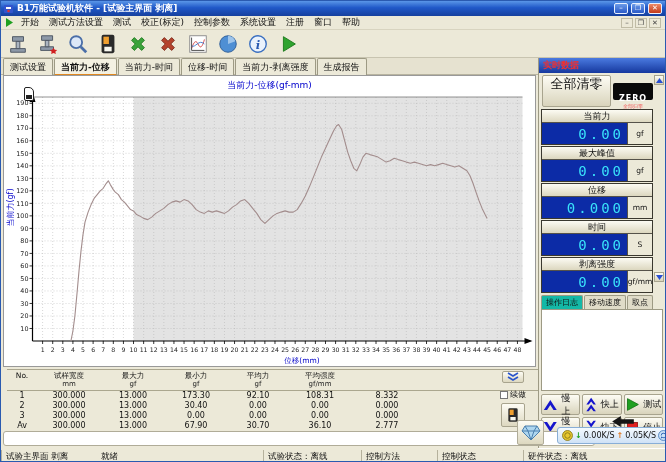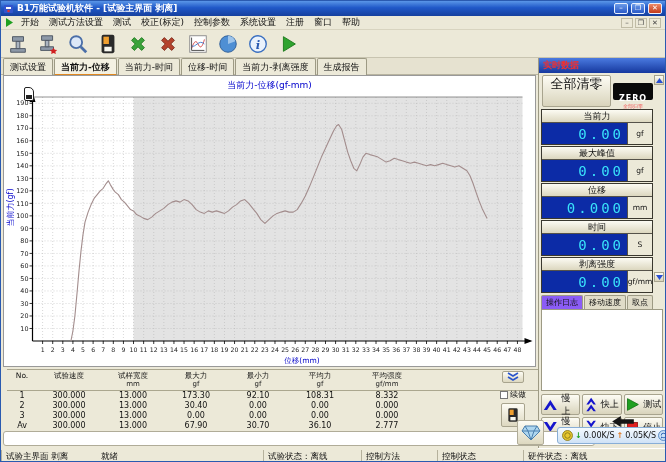--- a/index.html
+++ b/index.html
@@ -57,21 +57,21 @@
 .rgroup{border:1px solid #3a382f;margin-bottom:1px;background:#ece9d8}
 .rlabel{height:13px;text-align:center;font-size:9px;line-height:13px;background:linear-gradient(#fcfbf3,#dcd7bf);border-bottom:1px solid #55524a}
 .rrow{display:flex;height:21px}
 .rval{flex:1;background:#0c2ba6;color:#39e2fa;font-family:"DejaVu Sans Mono",monospace;font-size:14px;letter-spacing:3px;text-align:right;padding:3px 3px 0 0;overflow:hidden}
 .runit{width:25px;border-left:1px solid #55524a;font-size:7.5px;display:flex;align-items:center;justify-content:center}
 .sarr{position:absolute;right:1px;width:10px;height:10px;border:1px solid #a8a48e;background:linear-gradient(#fdfcf4,#d9d4bc);display:flex;align-items:center;justify-content:center}
 #sarr-up{top:17px}
 #sarr-down{top:214px}
 #logtabs{display:flex;padding-left:2px;margin-top:1px;gap:1px}
 .ltab{font-size:8px;padding:1px 4px;border:1px solid #9d9a84;border-bottom:none;background:#e0dcc8;border-radius:2px 2px 0 0;white-space:nowrap}
-.ltab.active{background:#8b5cf6}
+.ltab.active{background:#14b8a6}
 #logarea{height:82px;background:#fff;border:1px solid #9d9a84;margin:0 2px}
 #ctrls{display:grid;grid-template-columns:1fr 1fr 1fr;gap:2px;padding:3px 2px}
 .cbtn{height:21px;display:flex;align-items:center;justify-content:center;gap:3px;font-size:9px;border:1px solid #a8a48e;border-radius:2px;background:linear-gradient(#fdfcf4,#d9d4bc)}
 .cbtn svg{height:15px}
 
 #statusbar{height:15px;display:flex;border-top:1px solid #fff;background:#ece9d8;align-items:center}
 .seg{font-size:8.5px;padding:0 4px;height:13px;line-height:13px;border-left:1px solid #b5b19c;white-space:nowrap;overflow:hidden}
 .seg0{flex:1;border-left:none}
 .seg1{width:96px}.seg2{width:98px}.seg3{width:76px}.seg4{width:86px}.seg5{width:142px}
 
@@ -407,24 +407,20 @@
           </svg>
       </div>
 
       <div id="tablep">
         <div id="thead">
             <div class="th">
               <div>No.</div>
               <div class="u">&nbsp;</div>
             </div>
             <div class="th">
-              <div>试验速度</div>
-              <div class="u">&nbsp;</div>
-            </div>
-            <div class="th">
               <div>试样宽度</div>
               <div class="u">mm</div>
             </div>
             <div class="th">
               <div>最大力</div>
               <div class="u">gf</div>
             </div>
             <div class="th">
               <div>最小力</div>
               <div class="u">gf</div>

